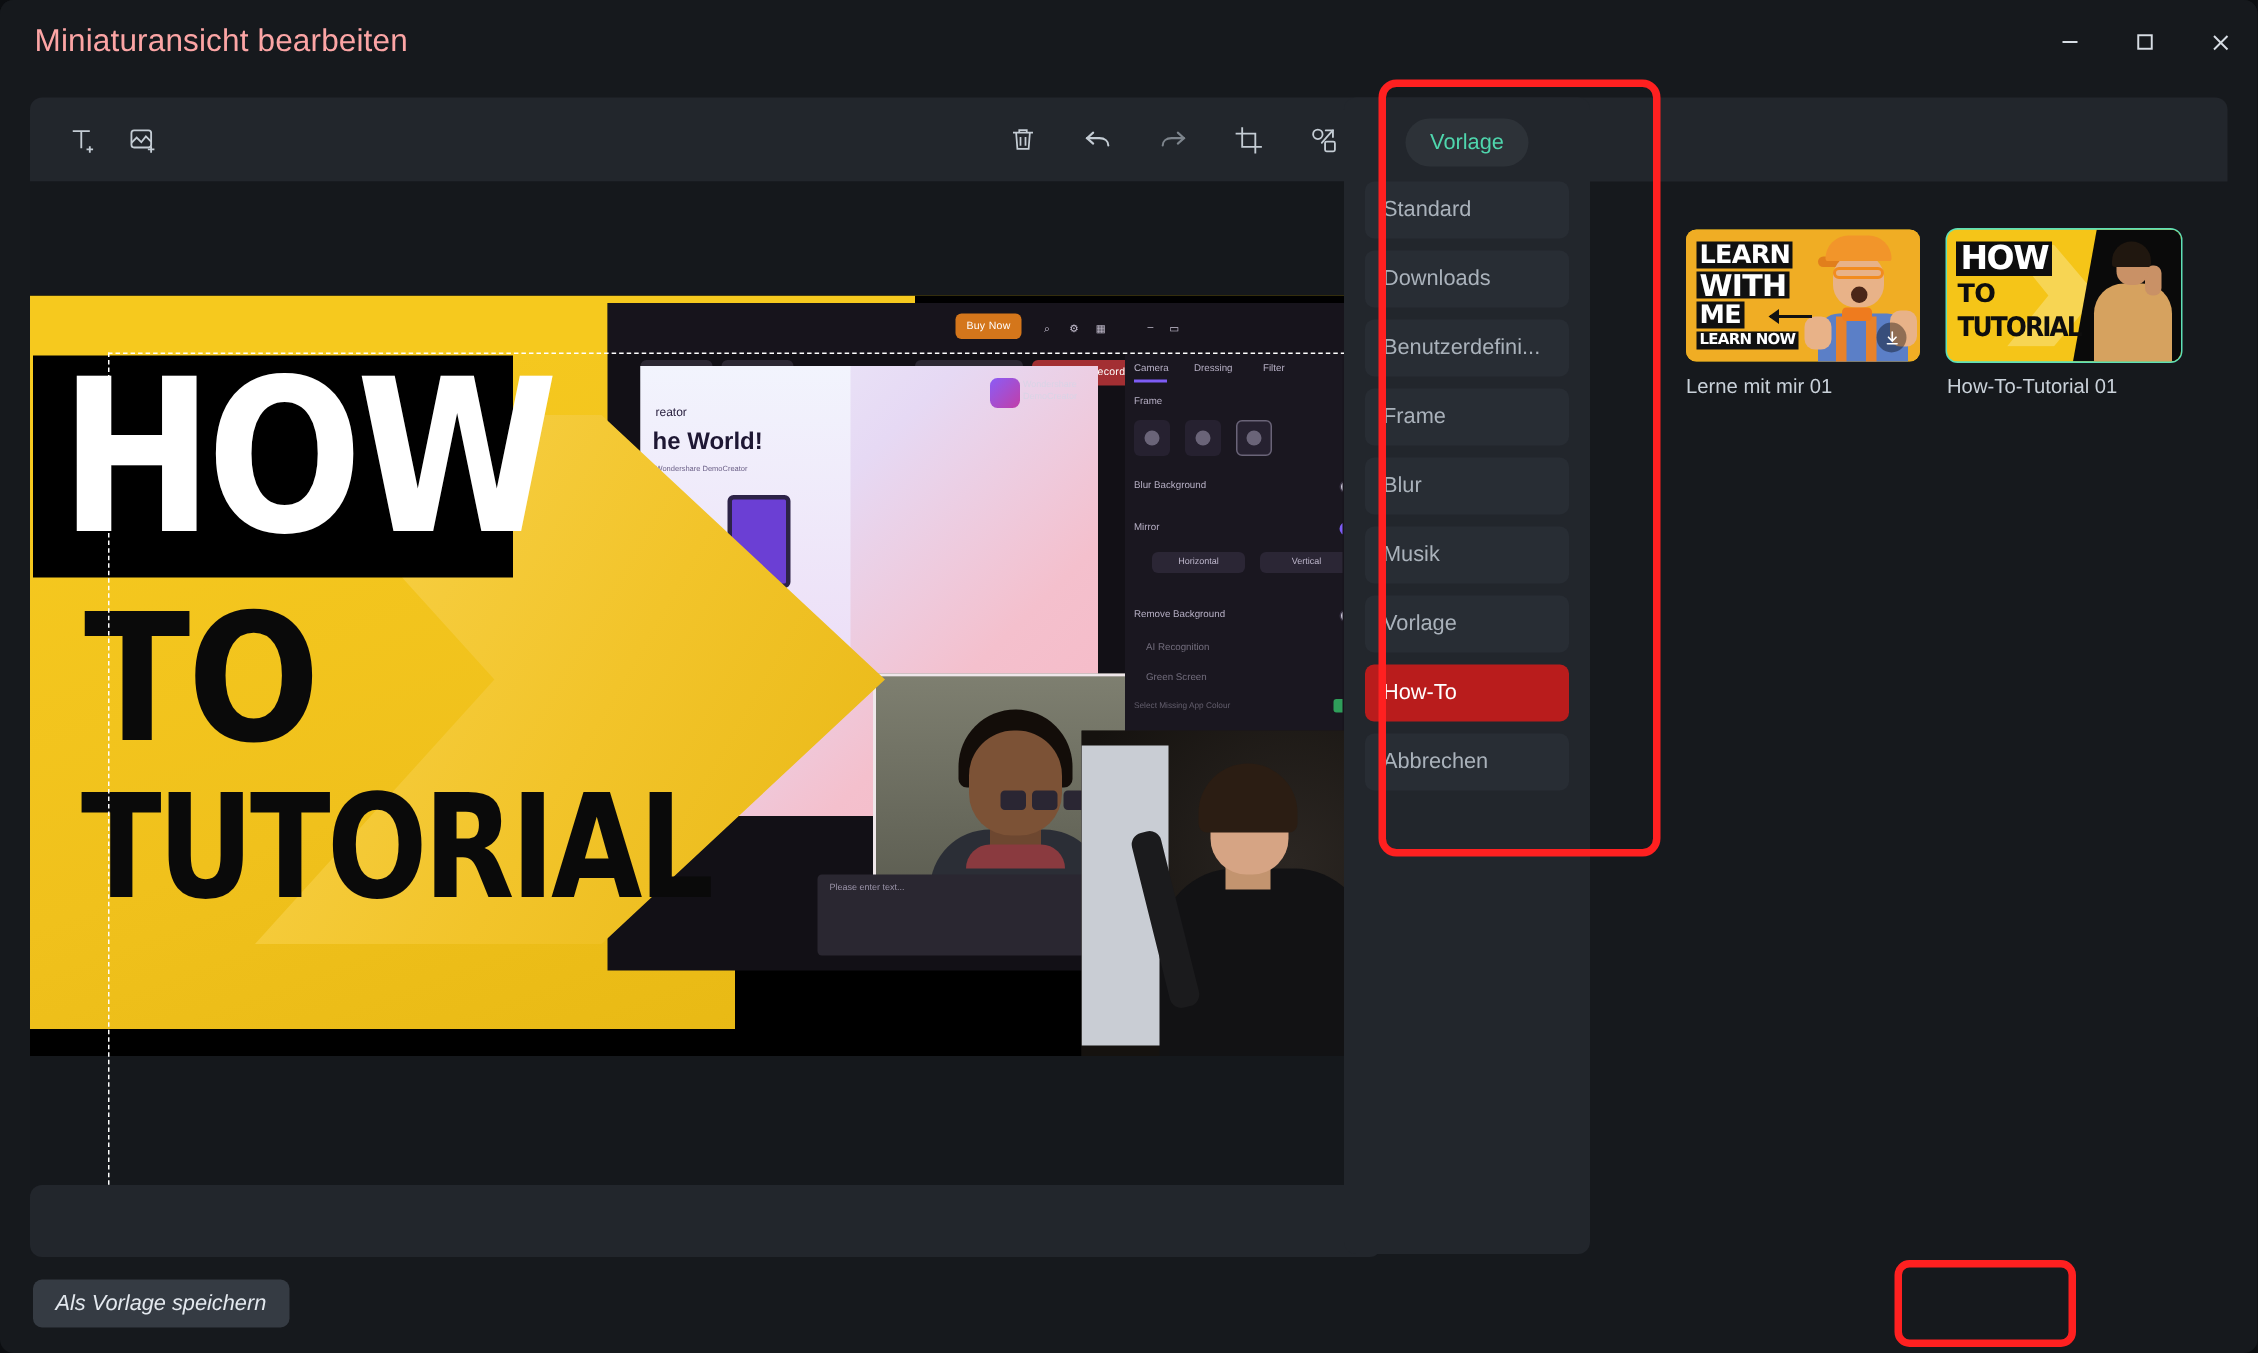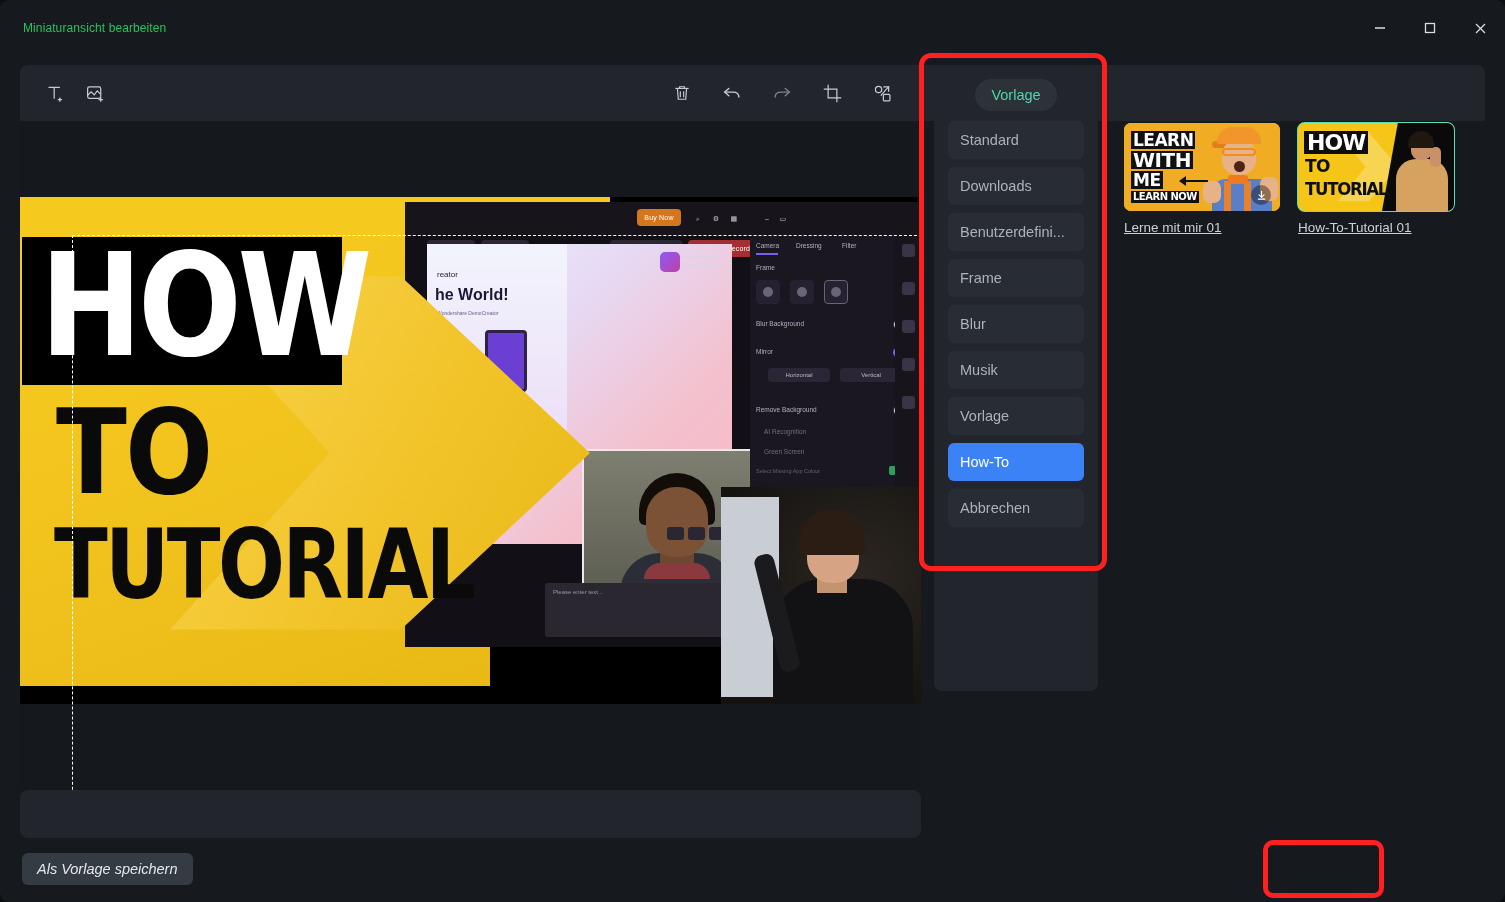--- a/index.html
+++ b/index.html
@@ -20,22 +20,22 @@
 
   
   .titlebar {
     position: absolute; left: 0; top: 0;
     width: 1505px; height: 56px;
     background: #16191d;
     display: flex; align-items: center;
   }
   .title-text {
     margin-left: 23px;
-    font-size: 12px;
-    color: #22c55e;
+    font-size: 21px;
+    color: #fca5a5;
     letter-spacing: .1px;
   }
   .win-ctrls {
     position: absolute; right: 0; top: 0;
     height: 56px; display: flex; align-items: center;
   }
   .win-btn {
     width: 50px; height: 56px;
     display: flex; align-items: center; justify-content: center;
     color: #d7dde4;
@@ -220,57 +220,57 @@
 
   
   .lower-strip {
     position: absolute; left: 20px; top: 790px;
     width: 901px; height: 48px;
     background: #22262c; border-radius: 8px;
   }
 
   
   .catpanel {
-    position: absolute; left: 934px; top: 65px;
-    width: 164px; height: 626px;
+    position: absolute; left: 896px; top: 65px;
+    width: 164px; height: 771px;
     background: #22262c; border-radius: 8px;
     padding-top: 10px;
     overflow: hidden;
   }
   .cat-tab {
     margin: 4px auto 10px; width: 82px; height: 32px;
     background: #2d3238; border-radius: 16px;
     display: flex; align-items: center; justify-content: center;
     font-size: 14.5px; color: #4fd6ad;
   }
   .cat-item {
     margin: 0 14px 8px; height: 38px;
     background: #282d34; border-radius: 6px;
     display: flex; align-items: center;
     padding-left: 12px;
     font-size: 14.5px; color: #aab2bb;
   }
-  .cat-item.active { background: #3b82f6; color: #ffffff; }
+  .cat-item.active { background: #b91c1c; color: #ffffff; }
 
   
   .thumbs {
     position: absolute; left: 1110px; top: 65px;
     width: 375px; height: 771px;
     padding: 58px 0 0 14px;
   }
   .thumb-grid { display: flex; flex-wrap: wrap; gap: 18px; }
-  .thumb-cell { width: 156px; }
+  .thumb-cell { width: 156px; margin-top: 30px; }
   .thumb-img {
     width: 156px; height: 88px; border-radius: 7px;
     position: relative; overflow: hidden; background: #f5c518;
   }
   .thumb-cell.selected .thumb-img { outline: 2.5px solid #5ee0b7; outline-offset: -1px; }
   .thumb-label {
     margin-top: 9px; font-size: 13.5px; color: #c9d1d9;
-    white-space: nowrap; overflow: hidden; text-overflow: ellipsis; text-decoration: underline;
+    white-space: nowrap; overflow: hidden; text-overflow: ellipsis;
   }
   
   .t1-bg { position:absolute; inset:0; background:#f0ad24; }
   .t1-lines { position:absolute; left:7px; top:8px; width:82px; }
   .t1-lines b {
     display:block; background:#111; color:#fff; font-weight:900;
     font-family:"DejaVu Sans",sans-serif; letter-spacing:-.5px;
     padding:0 2px; margin-bottom:2px; width: fit-content;
   }
   .t1-l1{font-size:17px; line-height:18px;}

